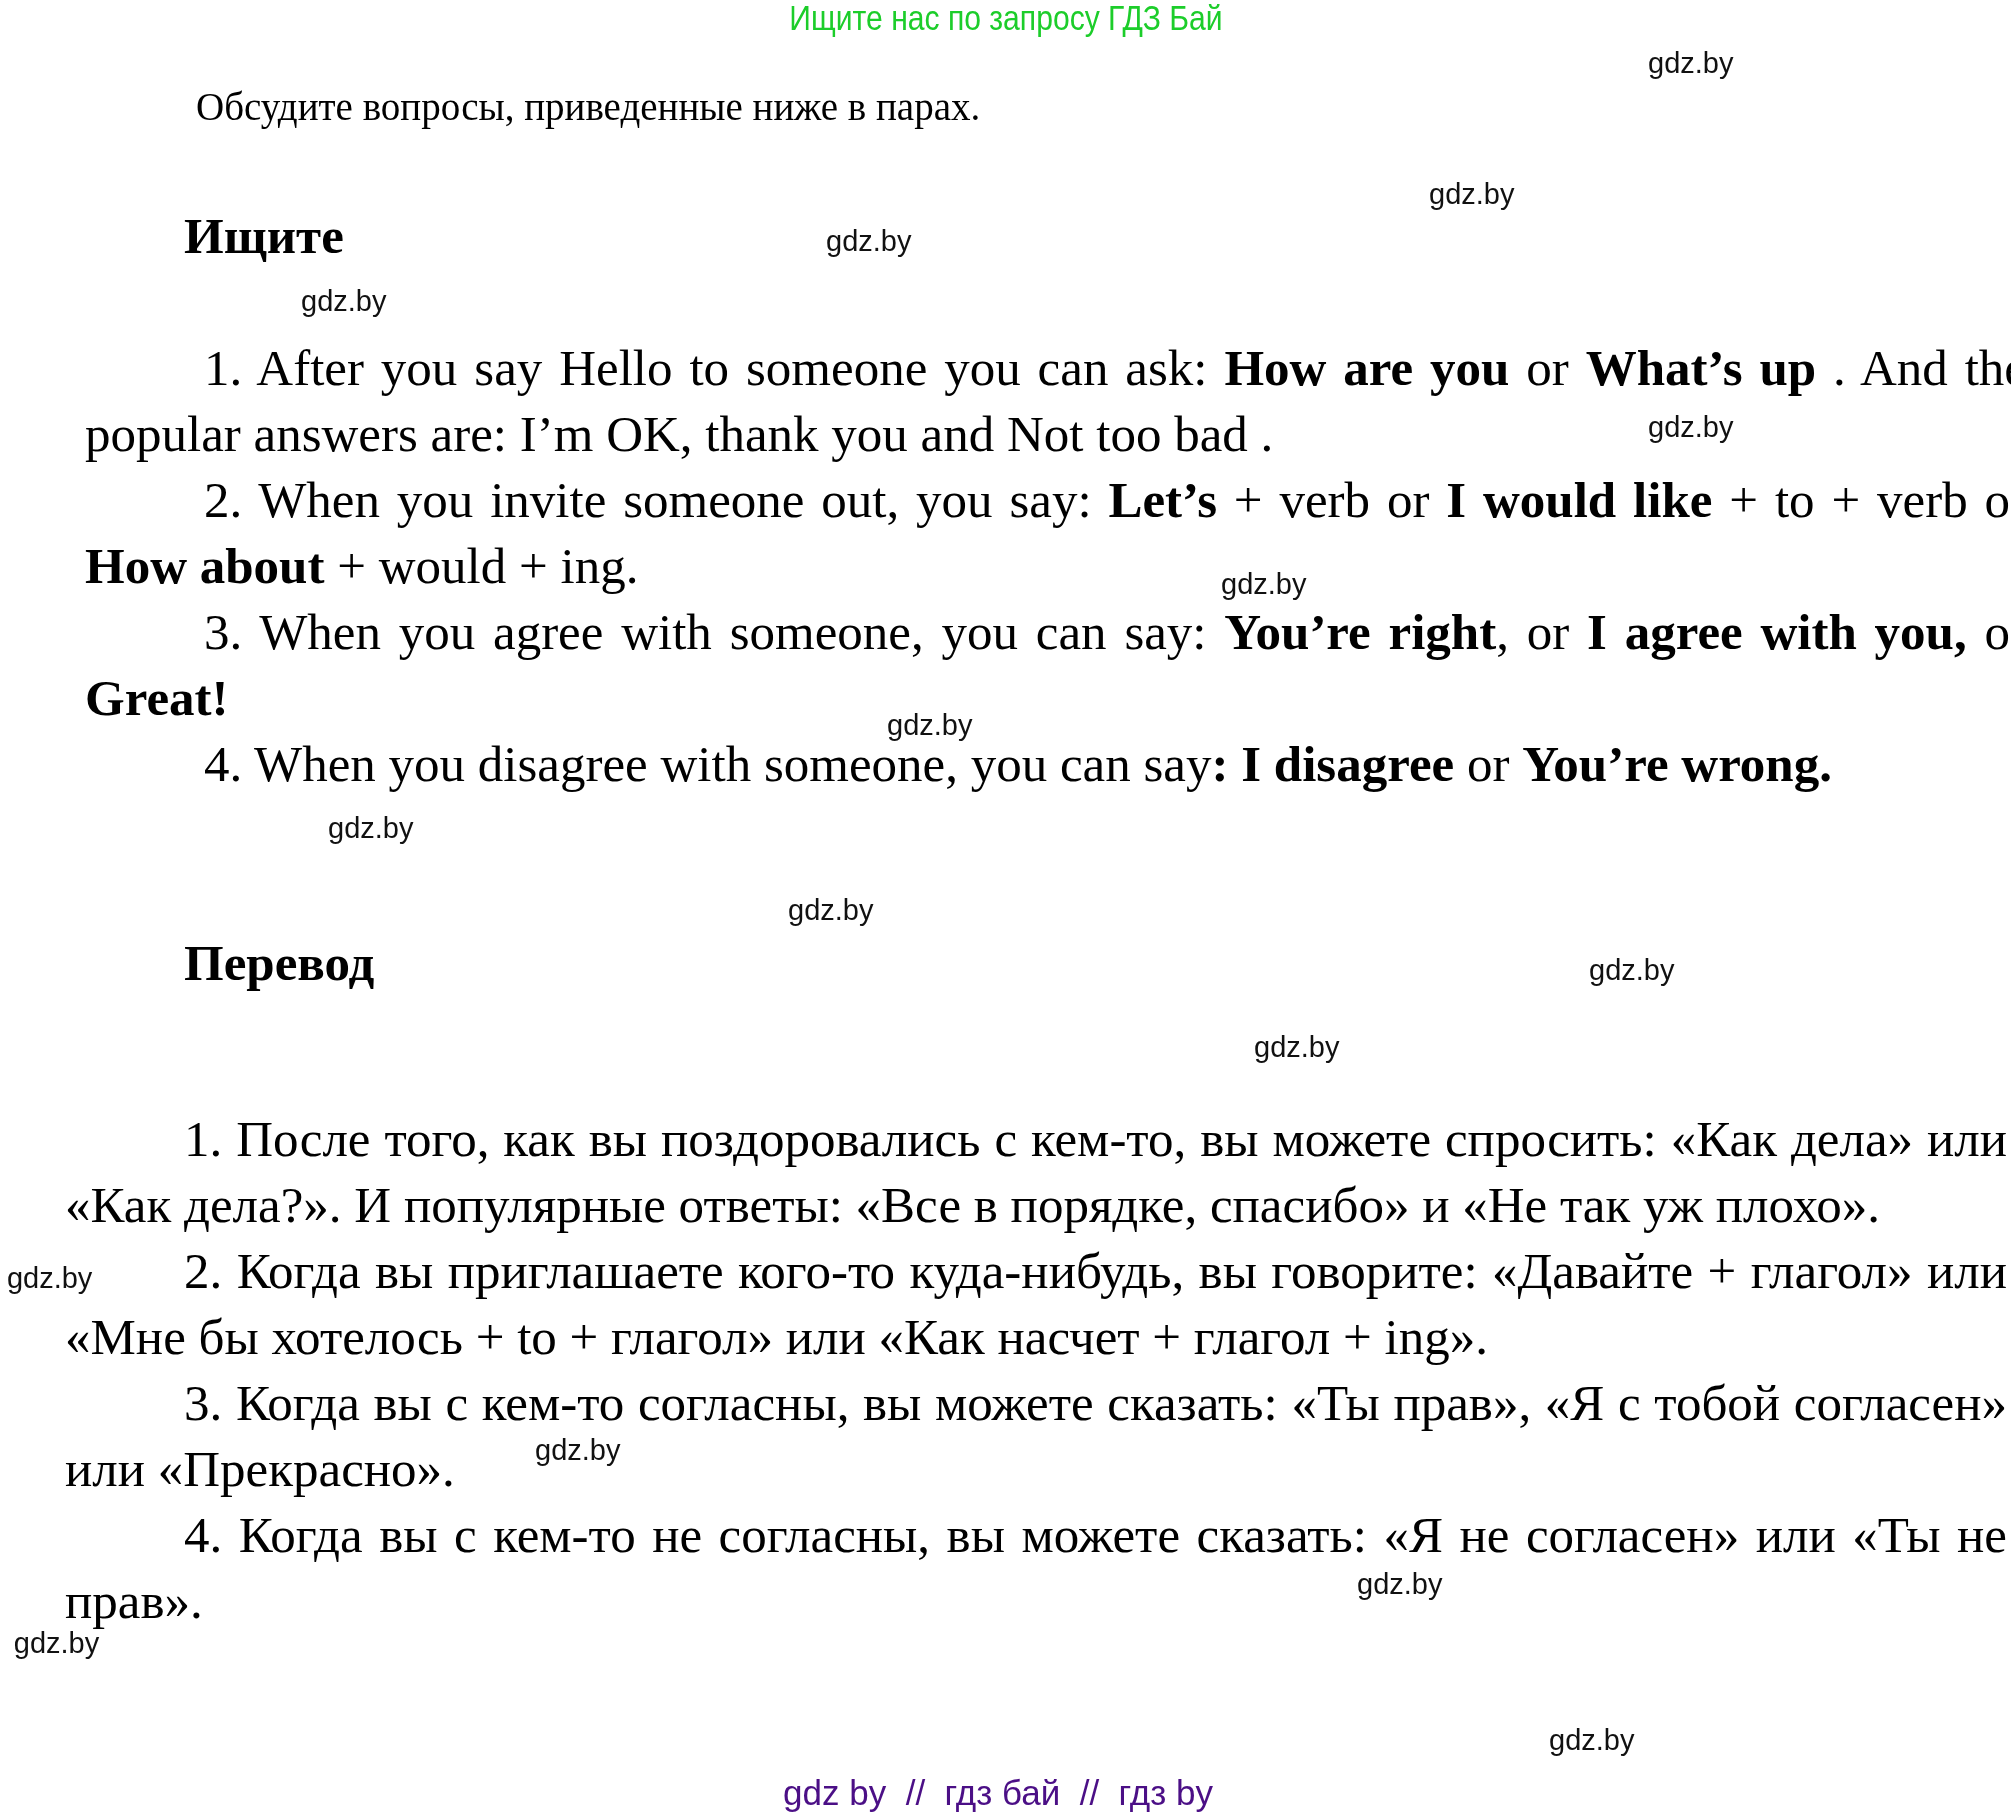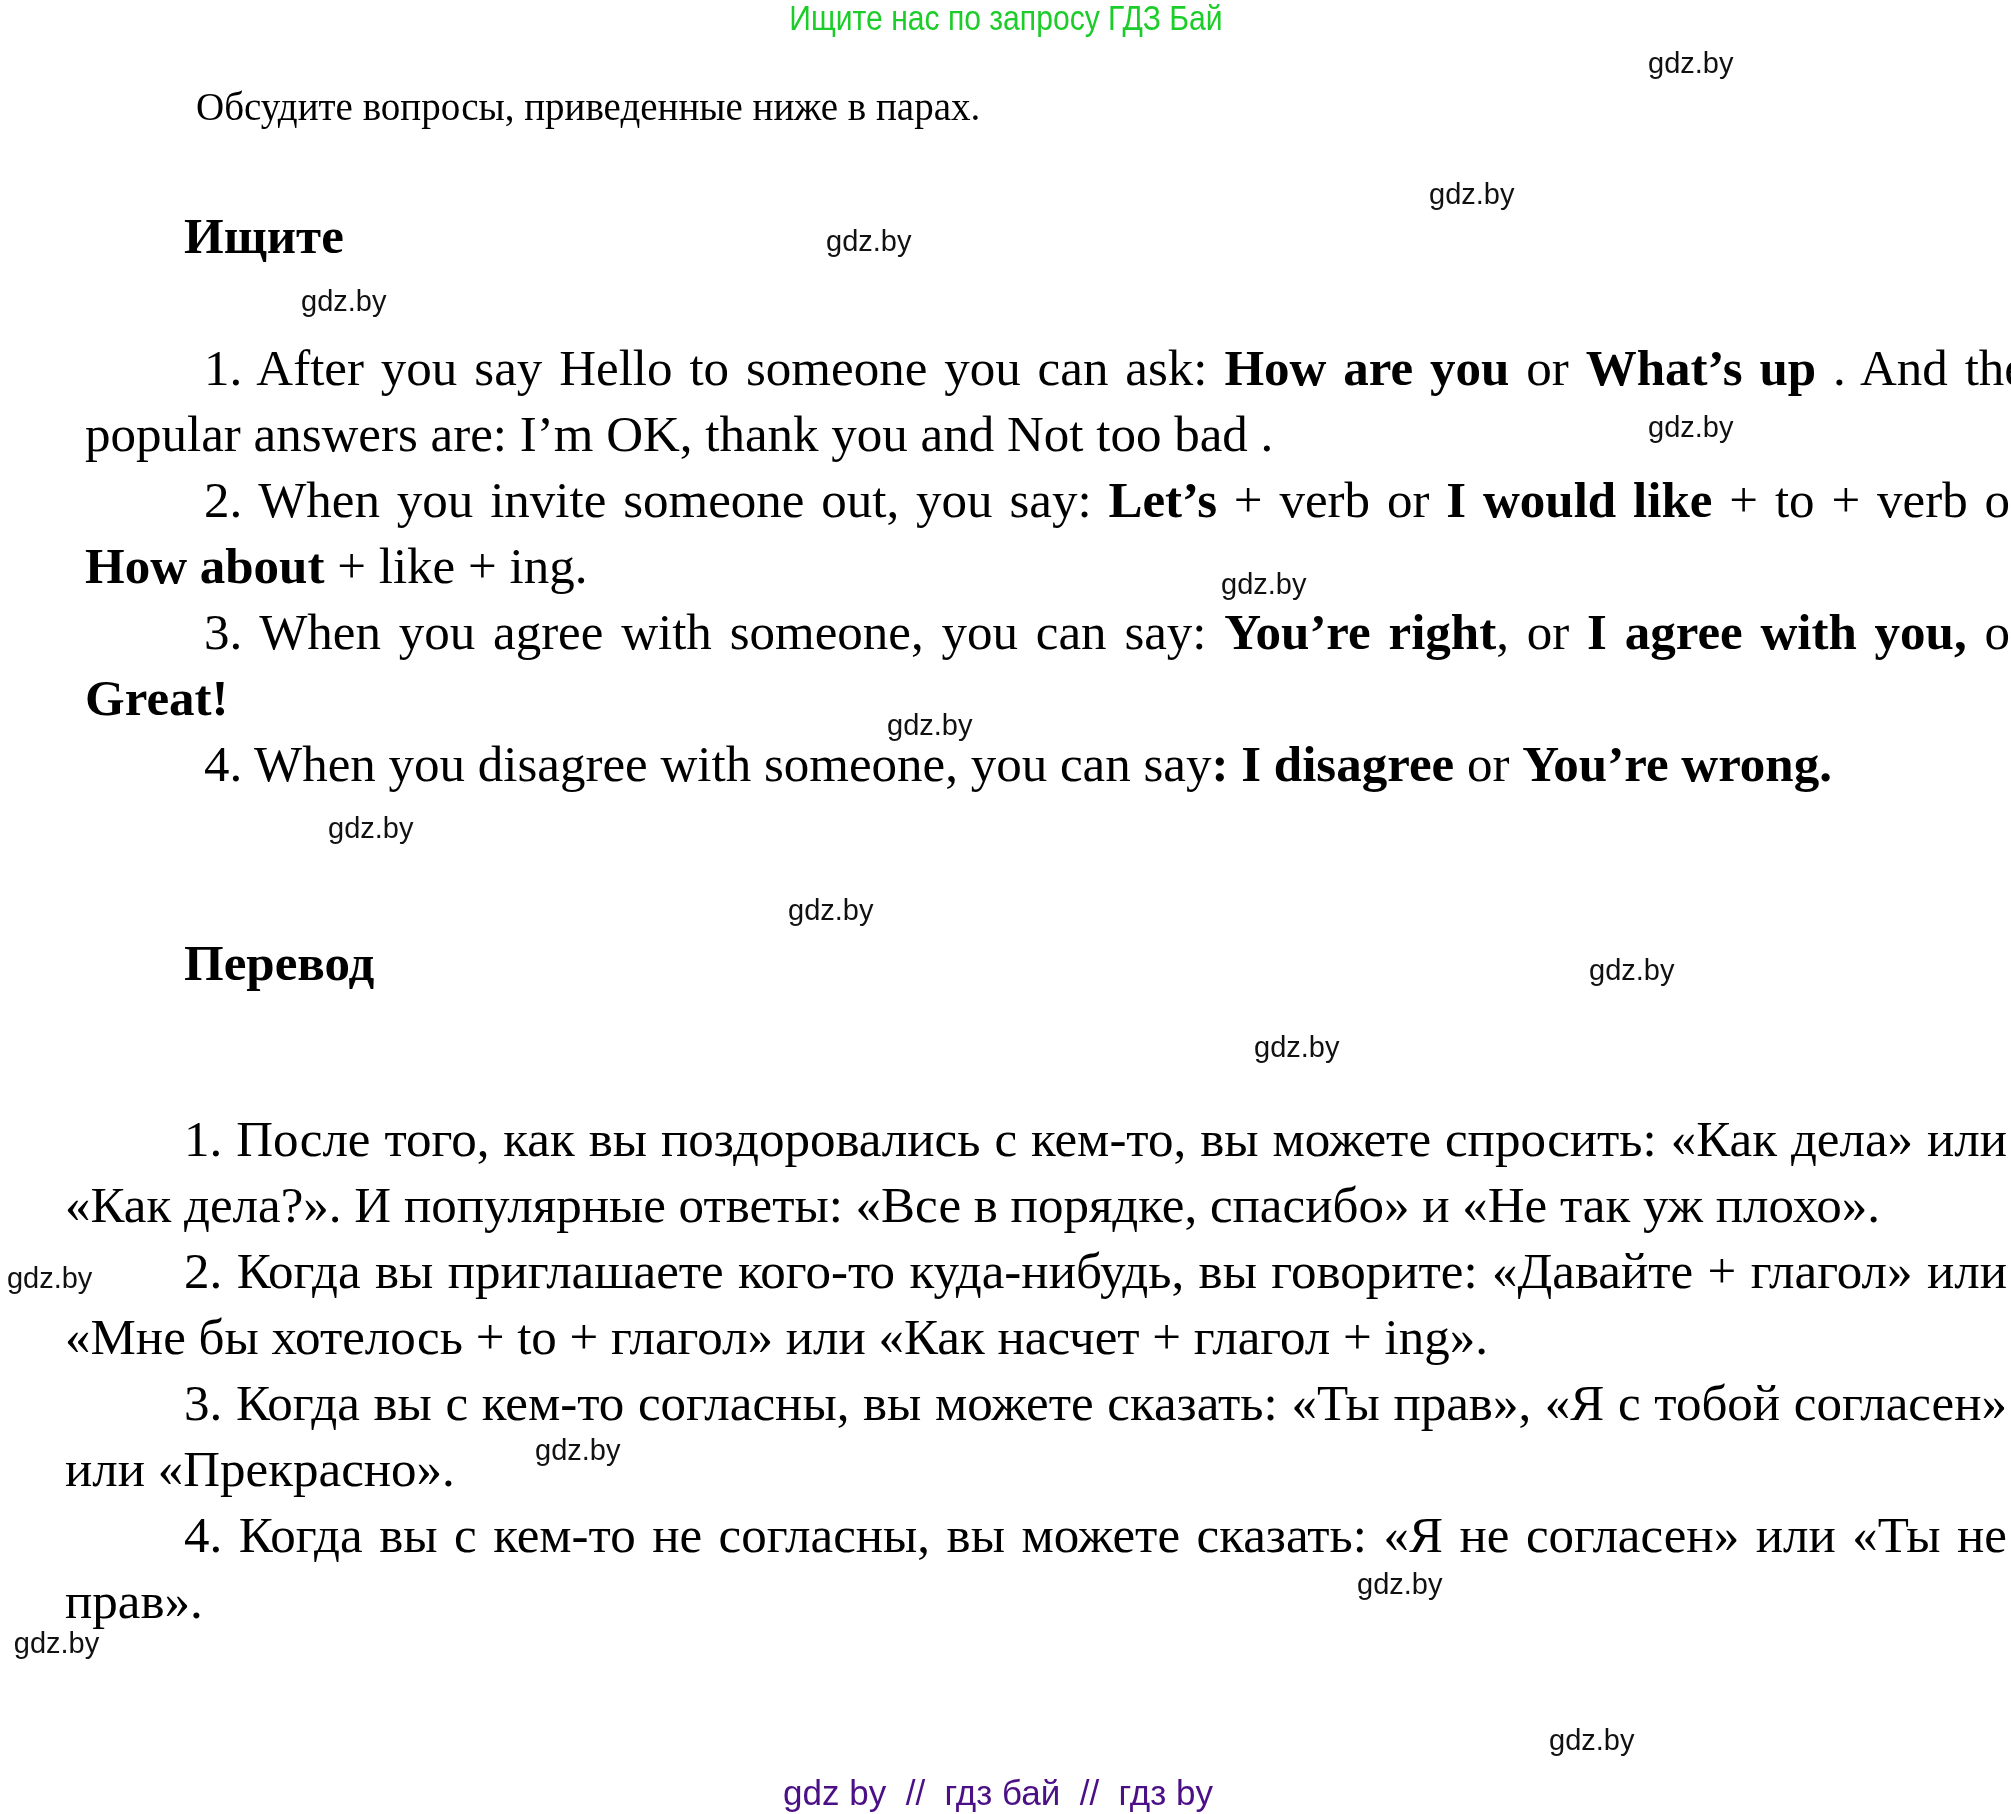--- a/index.html
+++ b/index.html
@@ -35,21 +35,21 @@
 <body>
 
 <div class="top-banner sans">Ищите нас по запросу ГДЗ Бай</div>
 
 <div class="title serif">Обсудите вопросы, приведенные ниже в парах.</div>
 
 <div class="section-heading serif" style="top:205px;">Ищите</div>
 
 <div class="block serif" style="top:335px;margin-left:20px;">
   <p><span>1.</span><span> After you say Hello to someone you can ask: </span><b>How are you</b><span> or </span><b>What’s up</b><span> . And the popular answers are: I’m OK, thank you and Not too bad .</span></p>
-  <p><span>2.</span><span> When you invite someone out, you say: </span><b>Let’s</b><span> + verb or </span><b>I would like</b><span> + to + verb or </span><b>How about</b><span> + like + ing.</span></p>
+  <p><span>2.</span><span> When you invite someone out, you say: </span><b>Let’s</b><span> + verb or </span><b>I would like</b><span> + to + verb or </span><b>How about</b><span> + would + ing.</span></p>
   <p><span>3.</span><span> When you agree with someone, you can say: </span><b>You’re right</b><span>, or </span><b>I agree with you,</b><span> or </span><b>Great!</b></p>
   <p><span>4.</span><span> When you disagree with someone, you can say</span><b>: I disagree</b><span> or </span><b>You’re wrong.</b></p>
 </div>
 
 <div class="section-heading serif" style="top:932px;">Перевод</div>
 
 <div class="block serif" style="top:1106px;font-family:Liberation Serif, serif;">
   <p>1. После того, как вы поздоровались с кем-то, вы можете спросить: «Как дела» или «Как дела?». И популярные ответы: «Все в порядке, спасибо» и «Не так уж плохо».</p>
   <p>2. Когда вы приглашаете кого-то куда-нибудь, вы говорите: «Давайте + глагол» или «Мне бы хотелось + to + глагол» или «Как насчет + глагол + ing».</p>
   <p>3. Когда вы с кем-то согласны, вы можете сказать: «Ты прав», «Я с тобой согласен» или «Прекрасно».</p>

